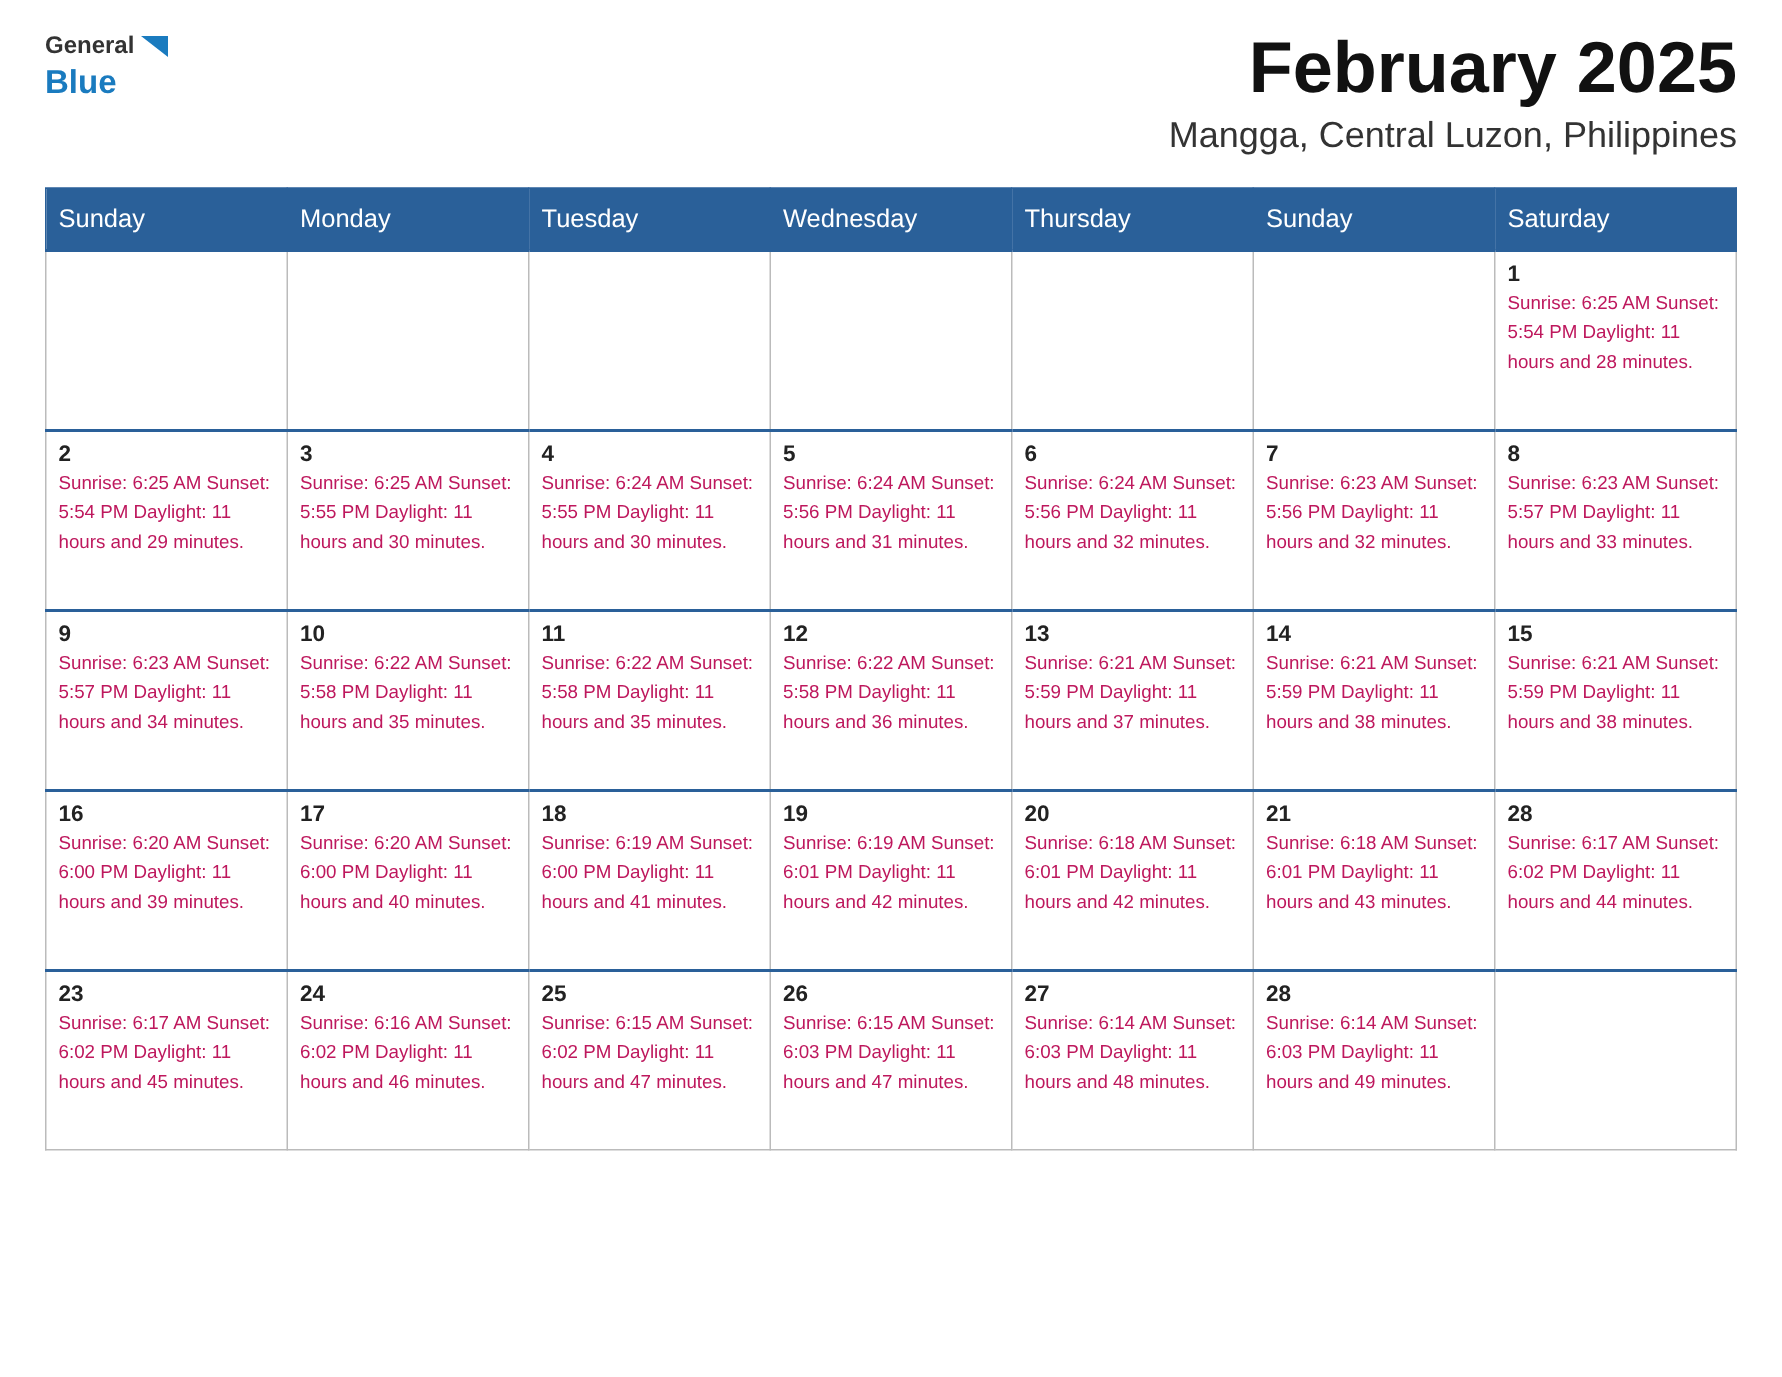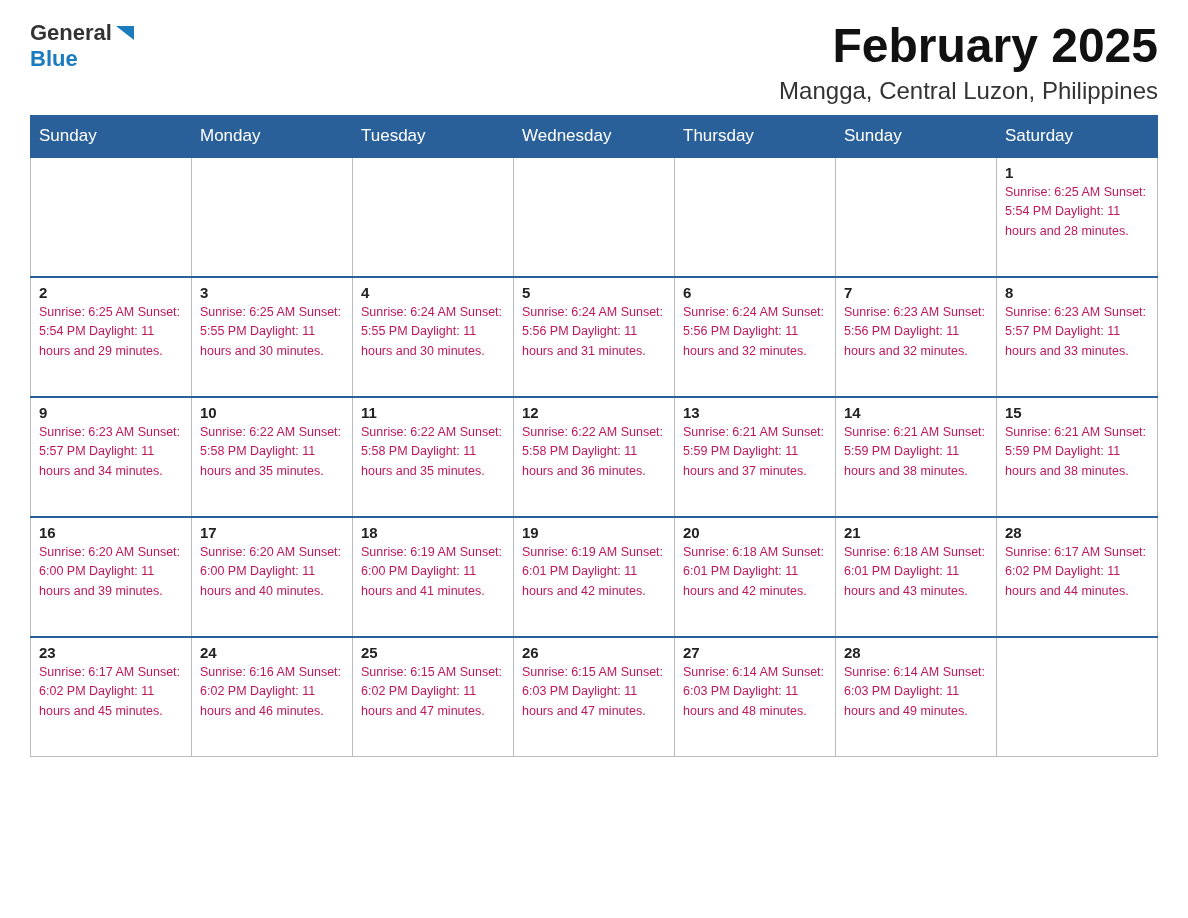--- a/index.html
+++ b/index.html
@@ -11,21 +11,21 @@
       min-height: 918px;
       padding: 20px 30px 30px 30px;
     }
     .header-row {
       display: flex;
       align-items: flex-start;
       justify-content: space-between;
       margin-bottom: 10px;
     }
     .logo-text-general {
-      font-size: 22px;
+      font-size: 16px;
       font-weight: bold;
       color: #333;
     }
     .logo-blue {
       font-size: 22px;
       font-weight: bold;
       color: #1a7bbf;
     }
     .logo-block {
       display: flex;
@@ -46,21 +46,21 @@
       line-height: 1.1;
     }
     .calendar-subtitle {
       font-size: 24px;
       color: #333;
       margin-top: 4px;
     }
     .calendar-table {
       width: 100%;
       border-collapse: collapse;
-      margin-top: 10px;
+      margin-top: 20px;
       table-layout: fixed;
     }
     .calendar-table th {
       background-color: #2a6099;
       color: #fff;
       font-size: 17px;
       font-weight: normal;
       padding: 10px 8px;
       text-align: left;
       border: 1px solid #2a6099;

